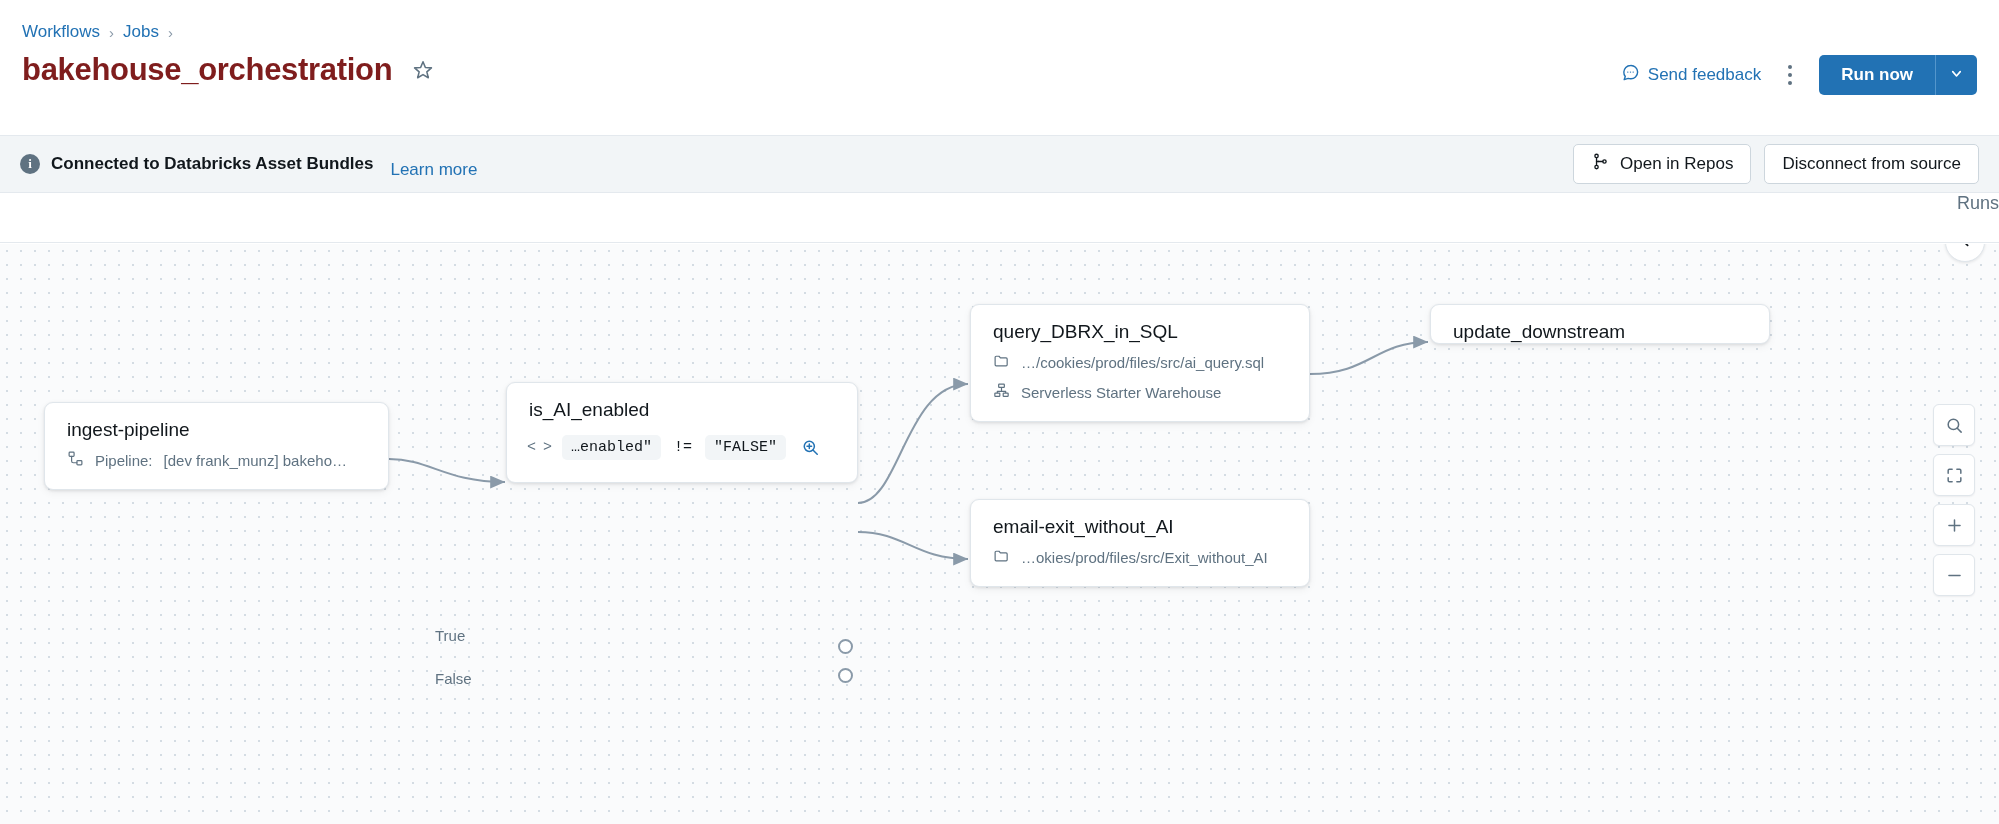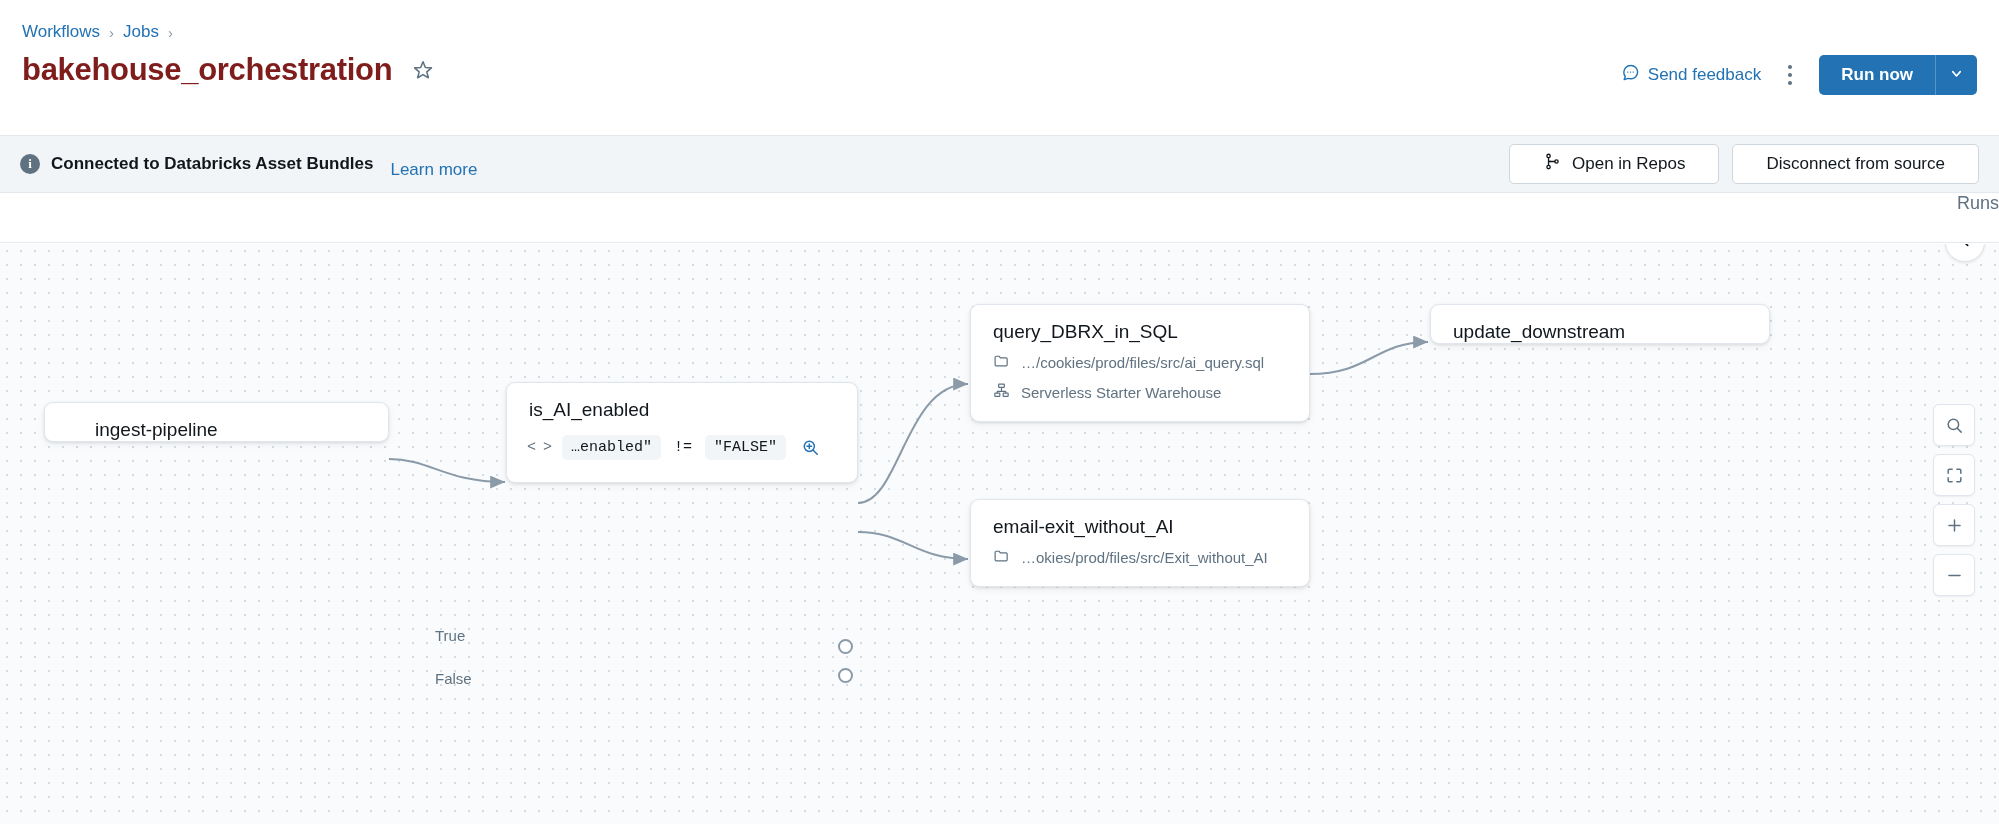--- a/index.html
+++ b/index.html
@@ -52,21 +52,21 @@
     width:20px;height:20px;border-radius:50%;background:#5F7281;color:#fff;
     font-size:13px;font-weight:700;display:flex;align-items:center;justify-content:center;
     font-family:"Liberation Serif", serif;
   }
   .banner-text { font-size:17px; font-weight:700; color:#11171C; }
   .banner-link { font-size:17px; color:#2272B4; cursor:pointer; margin-left:6px;margin-top:12px; }
   .banner-actions { position:absolute; right:20px; display:flex; align-items:center; gap:13px; }
   .btn-outline {
     display:flex;align-items:center;gap:10px;
     background:#fff; border:1px solid #CDD6DD; border-radius:5px;
-    height:40px; padding:0 33px; font-size:17px; color:#11171C; cursor:pointer;
+    height:40px; padding:0 17px; font-size:17px; color:#11171C; cursor:pointer;
     white-space:nowrap; font-family:"Liberation Sans", sans-serif;
   }
 
   
   .tabs { position:relative; height:50px; background:#fff; display:flex; align-items:flex-end; padding-left:22px; gap:30px;
           border-bottom:1px solid #E4E9EE;flex-direction:column; }
   .tab { font-size:18px; color:#5F7281; padding-bottom:11px; cursor:pointer; position:relative; }
   .tab.active { color:#11171C; font-weight:700;margin-left:18px; }
   .tab.active::after {
     content:""; position:absolute; left:0; right:0; bottom:-1px; height:3px; background:#2272B4; border-radius:2px;
@@ -218,22 +218,33 @@
         <marker id="arrow" markerWidth="9" markerHeight="9" refX="7.4" refY="3.2" orient="auto">
           <path d="M0,0 L7.5,3.2 L0,6.4 z" fill="#8A9AA9"></path>
         </marker>
       </defs>
       <path d="M389,215 C430,215 445,238 505,238" stroke="#8A9AA9" stroke-width="2" fill="none" marker-end="url(#arrow)"></path>
       <path d="M858,259 C900,259 905,140 968,140" stroke="#8A9AA9" stroke-width="2" fill="none" marker-end="url(#arrow)"></path>
       <path d="M858,288 C905,288 915,315 968,315" stroke="#8A9AA9" stroke-width="2" fill="none" marker-end="url(#arrow)"></path>
       <path d="M1310,130 C1370,130 1375,98 1428,98" stroke="#8A9AA9" stroke-width="2" fill="none" marker-end="url(#arrow)"></path>
     </svg>
 
-    <div class="node" style="left:44px; top:158px; width:345px;padding-left:28px;">
+    <div class="node" style="left:44px; top:158px; width:345px;">
       <div class="node-title">ingest-pipeline</div>
+      <div class="node-meta">
+        <span>
+          <svg width="17" height="17" viewBox="0 0 24 24" fill="none" stroke="#5F7281" stroke-width="1.7" stroke-linecap="round" stroke-linejoin="round">
+            <rect x="3" y="3" width="7" height="6" rx="1.2"></rect>
+              <rect x="14" y="15" width="7" height="6" rx="1.2"></rect>
+            <path d="M6.5 9v6.5a2.5 2.5 0 0 0 2.5 2.5H14"></path>
+          </svg>
+        </span>
+        <span class="meta-label">Pipeline:</span>
+        <span class="meta-text">[dev frank_munz] bakeho…</span>
+      </div>
     </div>
 
     <div class="node" style="left:506px; top:138px; width:352px;">
       <div class="node-title">is_AI_enabled</div>
       <div class="cond-row">
         <span class="code-icon">&lt; &gt;</span>
         <span class="chip">…enabled"</span>
         <span class="chip op">!=</span>
         <span class="chip">"FALSE"</span>
         <span class="mag-btn">

